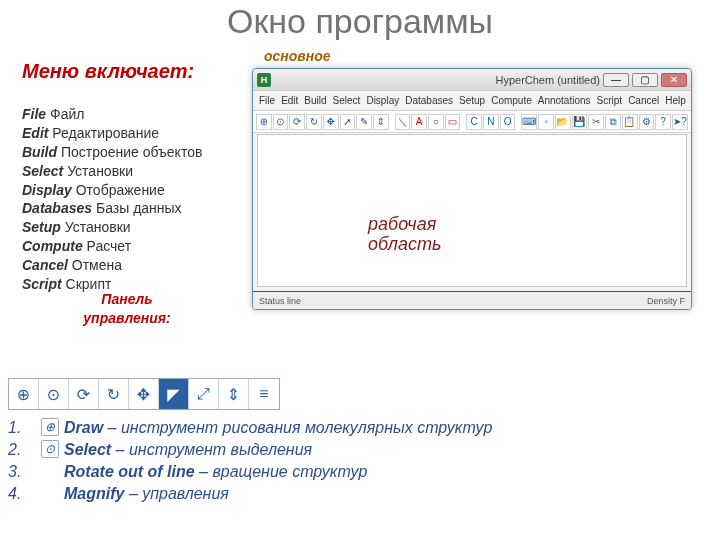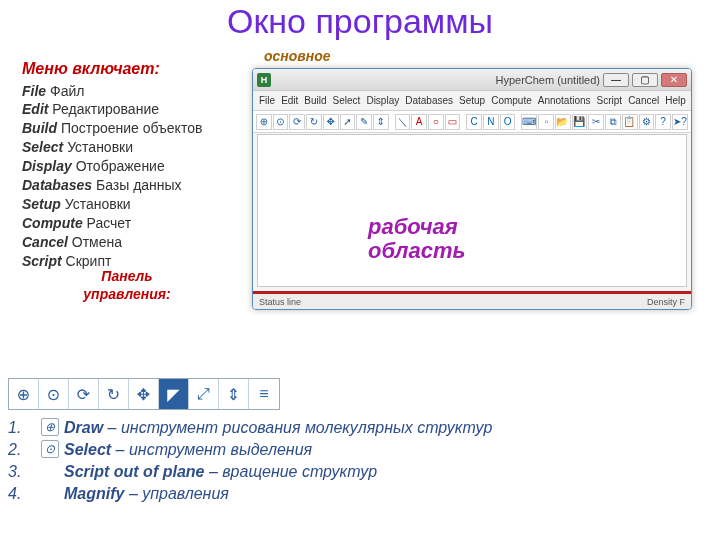--- a/index.html
+++ b/index.html
@@ -12,21 +12,21 @@
     overflow: hidden;
     position: relative;
   }
   .page-title {
     position: absolute;
     top: 2px;
     left: 0;
     width: 720px;
     text-align: center;
     font-size: 34px;
-    color: #6d28d9;
+    color: #737373;
     font-weight: 400;
   }
 
   
   .ann {
     position: absolute;
     color: #a16207;
     font-size: 14px;
     font-style: italic;
     font-weight: 700;
@@ -41,22 +41,22 @@
     top: 58px;
     width: 210px;
     font-size: 14px;
     line-height: 1.35;
     color: #333;
   }
   .left-title {
     color: #c00000;
     font-style: italic;
     font-weight: 700;
-    font-size: 16px;
-    margin-bottom: 2px;
+    font-size: 20px;
+    margin-bottom: 20px;
   }
   .left-panel .row span.en { font-style: italic; font-weight: 700; }
   .subhead {
     color: #c00000;
     font-style: italic;
     font-weight: 700;
     margin-top: -4px;
     text-align: center;
   }
 
@@ -119,33 +119,33 @@
 
   .workarea {
     position:absolute;
     top:65px; left:4px; right:4px; bottom:22px;
     background:#fff;
     border:1px solid #c8c8c8;
   }
   .workarea-label {
     position:absolute;
     left:110px; top:80px;
-    color:#a21caf;
-    font-size:22px;
+    color:#7f1d1d;
+    font-size:18px;
     font-style:italic;
-    font-weight:700;
+    font-weight:400;
     line-height:1.1;
     white-space: pre-line;
   }
   .statusbar {
     position:absolute;
     bottom:0; left:0; right:0;
     height:18px;
     background:#ededed;
-    border-top:3px solid #b91c1c;
+    border-top:1px solid #b91c1c;
     display:flex;
     align-items:center;
     justify-content:space-between;
     font-size:9px;
     padding:0 6px;
     color:#555;
   }
 
   
   .ctrl-strip {
@@ -294,20 +294,20 @@
   <div class="li">
     <div class="num">2.</div>
     <div class="iconcell">
         <div class="mini-icon">⊙</div>
       </div>
     <div class="txt"><b>Select</b> <span>– инструмент выделения</span></div>
   </div>
   <div class="li">
     <div class="num">3.</div>
     <div class="iconcell"></div>
-    <div class="txt"><b>Script out of plane</b> <span>– вращение структур</span></div>
+    <div class="txt"><b>Rotate out of line</b> <span>– вращение структур</span></div>
   </div>
   <div class="li">
     <div class="num">4.</div>
     <div class="iconcell"></div>
     <div class="txt"><b>Magnify</b> <span>– управления</span></div>
   </div>
 </div>
 
 </body></html>

